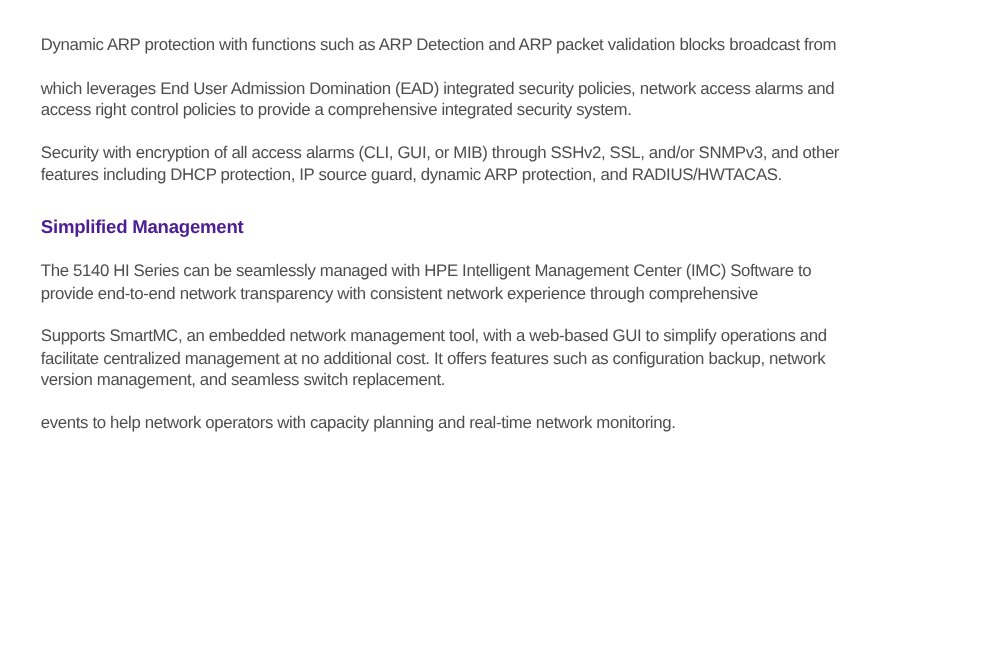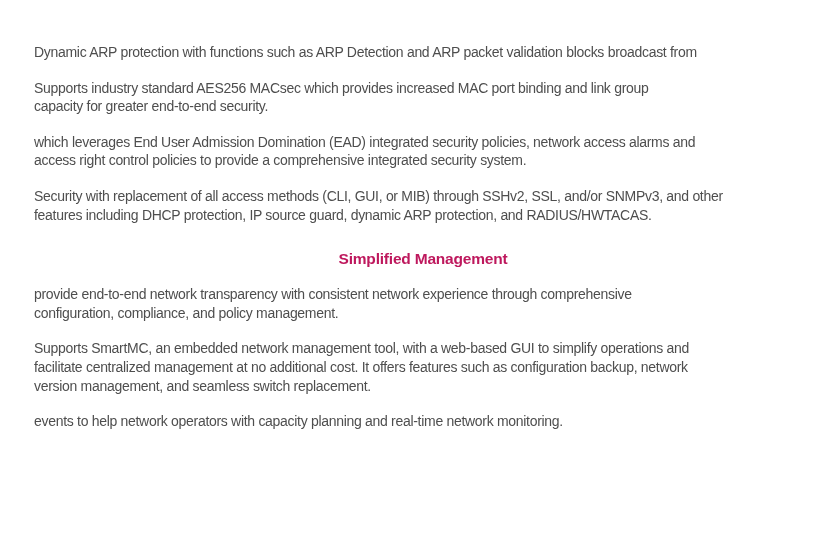--- a/index.html
+++ b/index.html
@@ -11,75 +11,70 @@
     body {
       width: 836px;
       height: 554px;
       overflow: hidden;
       font-family: "Liberation Sans", "DejaVu Sans", sans-serif;
     }
     .page {
       width: 836px;
       height: 554px;
       background: #ffffff;
-      padding: 43px 24px 0 34px;
+      padding: 28px 24px 0 34px;
     }
     .doc p {
       margin: 0 0 17px 0;
       color: #4e4e4e;
       font-size: 14px;
       font-weight: 400;
       letter-spacing: -0.3px;
     }
     .doc .line {
       display: block;
       line-height: 18.6px;
       white-space: nowrap;
     }
     .doc h2 {
       margin: 25px 0 17px 0;
-      color: #be185d;
+      color: #4c1d95;
       font-size: 15.5px;
       font-weight: 700;
       letter-spacing: -0.2px;
       line-height: 19px;
       white-space: nowrap;
-      text-align: center;
     }
   </style>
 </head>
 <body>
 
 <div class="page">
   <div class="doc">
 
     <p>
       <span class="line">Dynamic ARP protection with functions such as ARP Detection and ARP packet validation blocks broadcast from</span>
     </p>
 
-    <p>
-      <span class="line">Supports industry standard AES256 MACsec which provides increased MAC port binding and link group</span>
-      <span class="line">capacity for greater end-to-end security.</span>
-    </p>
 
     <p>
       <span class="line">which leverages End User Admission Domination (EAD) integrated security policies, network access alarms and</span>
       <span class="line">access right control policies to provide a comprehensive integrated security system.</span>
     </p>
 
     <p>
-      <span class="line">Security with replacement of all access methods (CLI, GUI, or MIB) through SSHv2, SSL, and/or SNMPv3, and other</span>
+      <span class="line">Security with encryption of all access alarms (CLI, GUI, or MIB) through SSHv2, SSL, and/or SNMPv3, and other</span>
       <span class="line">features including DHCP protection, IP source guard, dynamic ARP protection, and RADIUS/HWTACAS.</span>
     </p>
 
     <h2>Simplified Management</h2>
 
     <p>
+      <span class="line">The 5140 HI Series can be seamlessly managed with HPE Intelligent Management Center (IMC) Software to</span>
       <span class="line">provide end-to-end network transparency with consistent network experience through comprehensive</span>
-      <span class="line">configuration, compliance, and policy management.</span>
     </p>
 
     <p>
       <span class="line">Supports SmartMC, an embedded network management tool, with a web-based GUI to simplify operations and</span>
       <span class="line">facilitate centralized management at no additional cost. It offers features such as configuration backup, network</span>
       <span class="line">version management, and seamless switch replacement.</span>
     </p>
 
     <p>
       <span class="line">events to help network operators with capacity planning and real-time network monitoring.</span>

